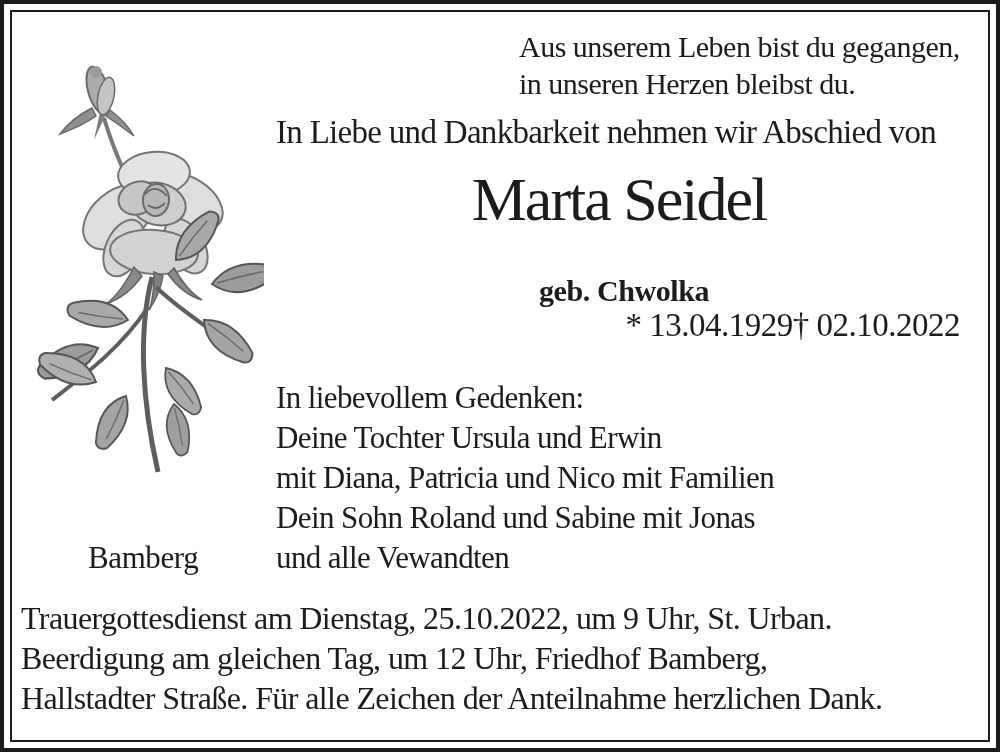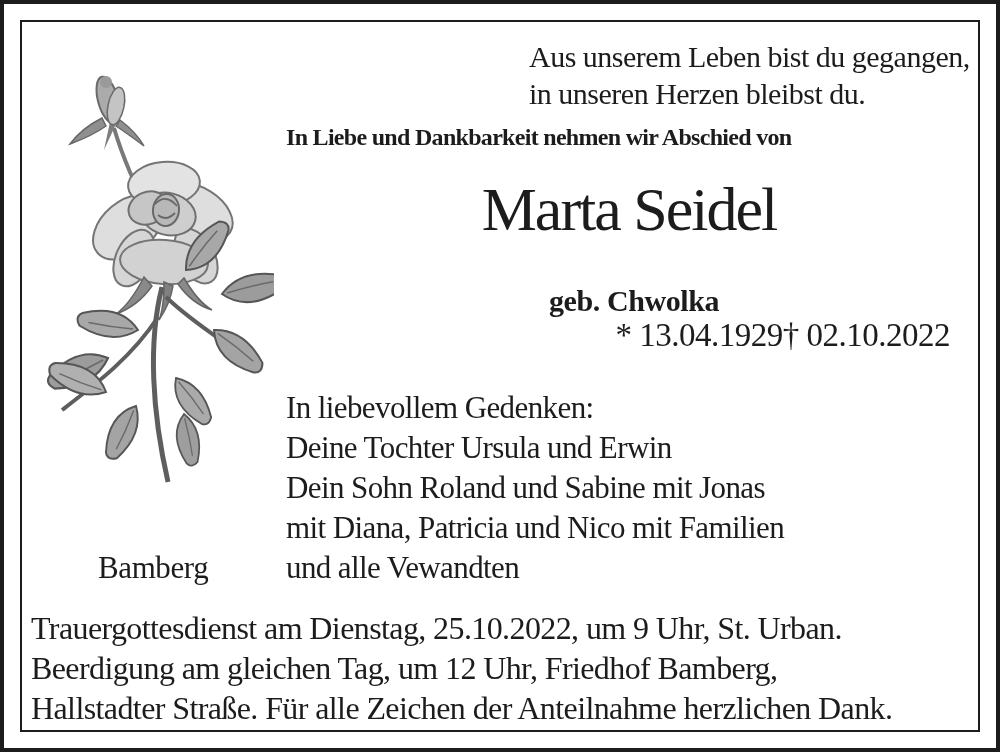--- a/index.html
+++ b/index.html
@@ -10,21 +10,21 @@
   body {
     width: 1000px;
     height: 752px;
     overflow: hidden;
   }
   .ad {
     box-sizing: border-box;
     width: 1000px;
     height: 752px;
     border: 4px solid #1c1c1c;
-    padding: 16px;
+    padding: 6px;
     background: #ffffff;
   }
   .frame {
     box-sizing: border-box;
     width: 100%;
     height: 100%;
     border: 2px solid #1c1c1c;
     position: relative;
     font-family: "Liberation Serif", serif;
     color: #1c1c1c;
@@ -42,24 +42,23 @@
     top: 16px;
     font-size: 30px;
     line-height: 37px;
     letter-spacing: -0.5px;
     white-space: nowrap;
   }
   .intro {
     position: absolute;
     left: 264px;
     top: 102px;
-    font-size: 24px;
+    font-size: 33px;
     letter-spacing: -0.7px;
     white-space: nowrap;
-    font-weight: bold;
   }
   .name {
     position: absolute;
     left: 257px;
     width: 700px;
     top: 156px;
     text-align: center;
     font-size: 62px;
     line-height: 1;
     letter-spacing: -2px;
@@ -188,22 +187,22 @@
     <div class="maiden">geb. Chwolka</div>
 
     <div class="dates">
       <span>* 13.04.1929</span>
       <span>† 02.10.2022</span>
     </div>
 
     <div class="memorial">
       <div>In liebevollem Gedenken:</div>
       <div><span>Deine Tochter </span><span class="b">Ursula</span><span> und </span><span class="b">Erwin</span></div>
+      <div><span>mit </span><span class="b">Diana</span><span>, </span><span class="b">Patricia</span><span> und </span><span class="b">Nico</span><span> mit Familien</span></div>
       <div><span>Dein Sohn </span><span class="b">Roland</span><span> und </span><span class="b">Sabine</span><span> mit </span><span class="b">Jonas</span></div>
-      <div><span>mit </span><span class="b">Diana</span><span>, </span><span class="b">Patricia</span><span> und </span><span class="b">Nico</span><span> mit Familien</span></div>
       <div>und alle Vewandten</div>
     </div>
 
     <div class="city">Bamberg</div>
 
     <div class="funeral">
       <div>Trauergottesdienst am Dienstag, 25.10.2022, um 9 Uhr, St. Urban.</div>
       <div>Beerdigung am gleichen Tag, um 12 Uhr, Friedhof Bamberg,</div>
       <div>Hallstadter Straße. Für alle Zeichen der Anteilnahme herzlichen Dank.</div>
     </div>

